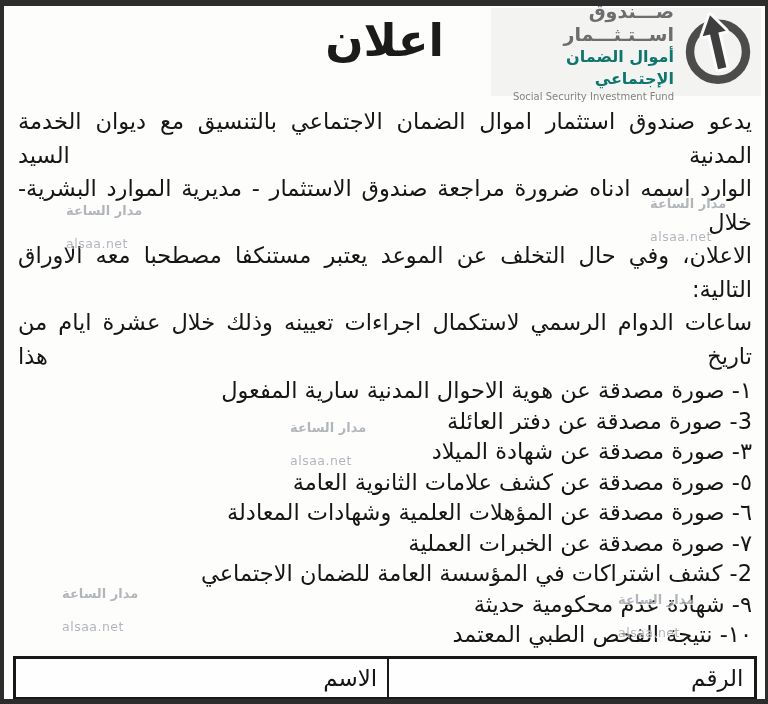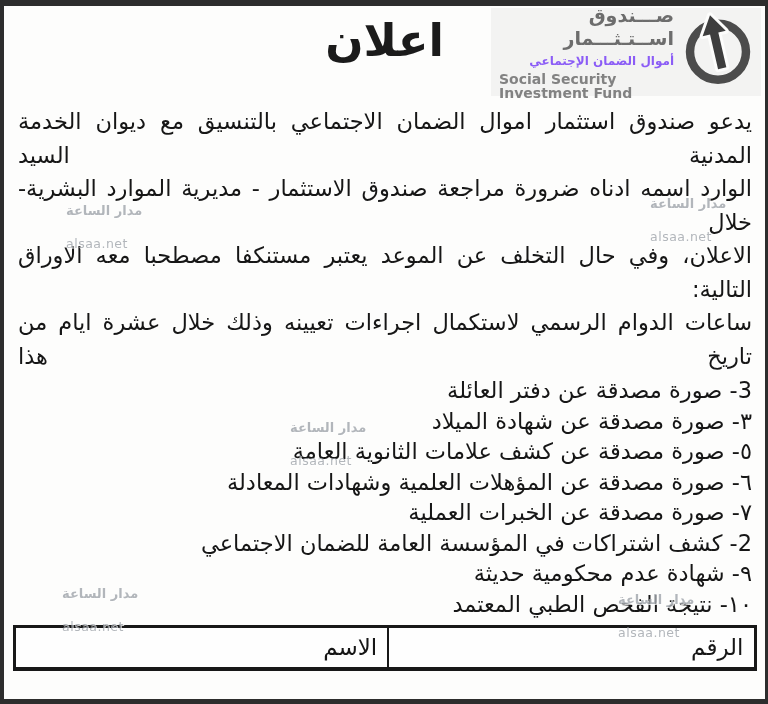--- a/index.html
+++ b/index.html
@@ -28,22 +28,22 @@
   }
   .logo-block {
     position:absolute; top:2px; right:4px;
     width:270px; height:88px;
     background:#f3f3f2;
     display:flex; align-items:center; justify-content:flex-start;
     padding:4px 4px 4px 8px; gap:5px;
   }
   .logo-text { width:182px; text-align:right; }
   .logo-ar1 { font-size:19px; font-weight:bold; color:#6d6d6d; line-height:23px; }
-  .logo-ar2 { font-size:12px; font-weight:bold; color:#8b5cf6; line-height:22px; }
-  .logo-en  { font-size:14px; font-weight:bold; color:#828282; line-height:14px; direction:ltr; text-align:left; }
+  .logo-ar2 { font-size:16px; font-weight:bold; color:#0f766e; line-height:22px; }
+  .logo-en  { font-size:10px; font-weight:normal; color:#828282; line-height:14px; direction:ltr; text-align:right; }
   .logo-tag { font-size:10.5px; color:#b3b3b3; line-height:13px; text-align:left; }
   .logo-mark { flex:0 0 auto; }
 
   
   .paragraph { margin:7px 13px 0 14px; font-size:22.5px; line-height:33.5px; }
   .par-line { text-align:justify; text-align-last:justify; white-space:normal; }
 
   
   .doc-list { list-style:none; margin:2px 13px 0 14px; }
   .doc-list li { font-size:22.5px; line-height:30.5px; text-align:right; }
@@ -107,20 +107,21 @@
   </div>
 
   <div class="paragraph">
     <div class="par-line">يدعو صندوق استثمار اموال الضمان الاجتماعي بالتنسيق مع ديوان الخدمة المدنية السيد</div>
     <div class="par-line">الوارد اسمه ادناه ضرورة مراجعة صندوق الاستثمار - مديرية الموارد البشرية- خلال</div>
     <div class="par-line">الاعلان، وفي حال التخلف عن الموعد يعتبر مستنكفا مصطحبا معه الاوراق التالية:</div>
     <div class="par-line">ساعات الدوام الرسمي لاستكمال اجراءات تعيينه وذلك خلال عشرة ايام من تاريخ هذا</div>
   </div>
 
   <ul class="doc-list">
+    <li>١- صورة مصدقة عن هوية الاحوال المدنية سارية المفعول</li>
     <li>3- صورة مصدقة عن دفتر العائلة</li>
     <li>٣- صورة مصدقة عن شهادة الميلاد</li>
     <li>٥- صورة مصدقة عن كشف علامات الثانوية العامة</li>
     <li>٦- صورة مصدقة عن المؤهلات العلمية وشهادات المعادلة</li>
     <li>٧- صورة مصدقة عن الخبرات العملية</li>
     <li>2- كشف اشتراكات في المؤسسة العامة للضمان الاجتماعي</li>
     <li>٩- شهادة عدم محكومية حديثة</li>
     <li>١٠- نتيجة الفحص الطبي المعتمد</li>
   </ul>
 

